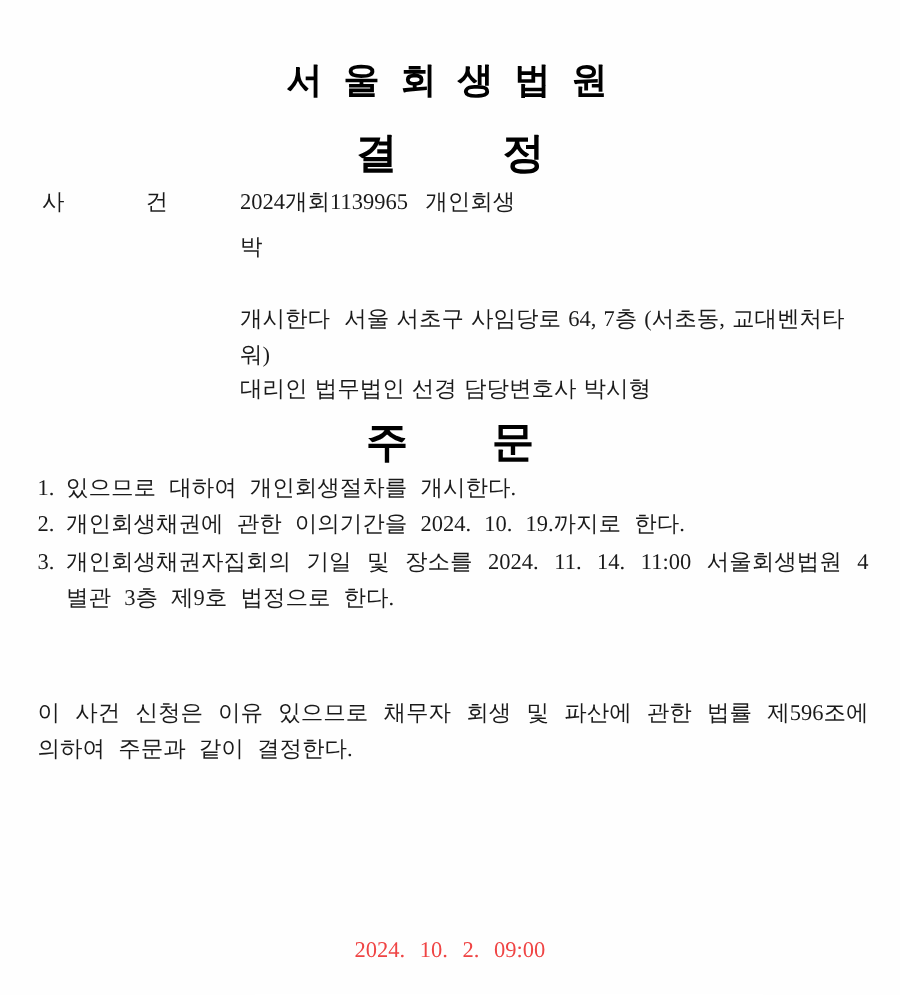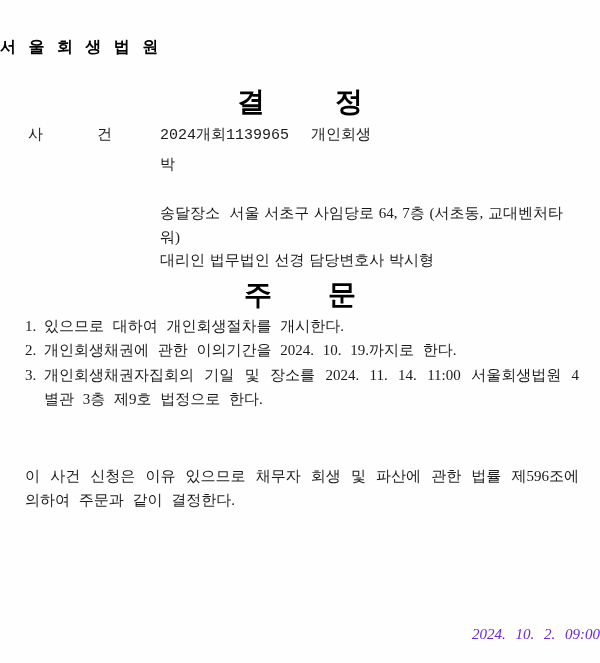--- a/index.html
+++ b/index.html
@@ -20,24 +20,25 @@
   .heading {
     font-family: "Liberation Sans", "DejaVu Sans", sans-serif;
     font-weight: bold;
     color: #000000;
   }
   .court-title {
     position: absolute;
     top: 37px;
     left: 0;
     width: 100%;
-    text-align: left;
-    font-size: 16px;
+    text-align: center;
+    font-size: 24px;
     letter-spacing: 4px;
     white-space: nowrap;
+    font-family: Liberation Serif, serif;
   }
   .centered-heading {
     position: absolute;
     left: 0;
     width: 100%;
     text-align: center;
     font-size: 28px;
   }
   .doc-title-row   { top: 83px;  }
   .order-heading-row  { top: 276px; }
@@ -47,21 +48,20 @@
     text-align: justify;
     text-align-last: justify;
   }
   .spread-wide   { width: 126px; }
   .spread-narrow { width: 112px; }
   .field-row {
     position: absolute;
     left: 0;
     width: 100%;
     height: 22px;
-    font-family: Liberation Mono, monospace;
   }
   .field-row-case   { top: 125px; }
   .field-row-debtor { top: 155px; }
   .field-label {
     position: absolute;
     left: 28px;
     width: 84px;
     display: inline-block;
     text-align: justify;
     text-align-last: justify;
@@ -107,24 +107,23 @@
     right: 21px;
     text-align: justify;
     line-height: 24.3px;
     word-spacing: 5px;
   }
   .datetime {
     position: absolute;
     top: 626px;
     left: 0;
     width: 100%;
-    text-align: right;
+    text-align: center;
     word-spacing: 6px;
-    color: #6d28d9;
-    font-style: italic;
+    color: #ef4444;
   }
 </style>
 </head>
 <body>
 
 <div class="page">
 
   <div class="court-title heading">서 울 회 생 법 원</div>
 
   <div class="centered-heading doc-title-row">
@@ -134,21 +133,21 @@
   <div class="field-row field-row-case">
     <span class="field-label">사 건</span>
     <span class="field-value">2024개회1139965  개인회생</span>
   </div>
 
   <div class="field-row field-row-debtor">
     <span class="field-value">박</span>
   </div>
 
   <div class="address-block">
-    <div class="address-line">송달장소  서울 서초구 사임당로 64, 7층 (서초동, 교대벤처타워)</div>
+    <div class="address-line">개시한다  서울 서초구 사임당로 64, 7층 (서초동, 교대벤처타워)</div>
     <div class="address-line">대리인 법무법인 선경 담당변호사 박시형</div>
   </div>
 
   <div class="centered-heading order-heading-row">
     <span class="spread spread-narrow heading">주 문</span>
   </div>
 
   <div class="order-list">
     <div class="order-item">
       <span class="num">1.</span>

